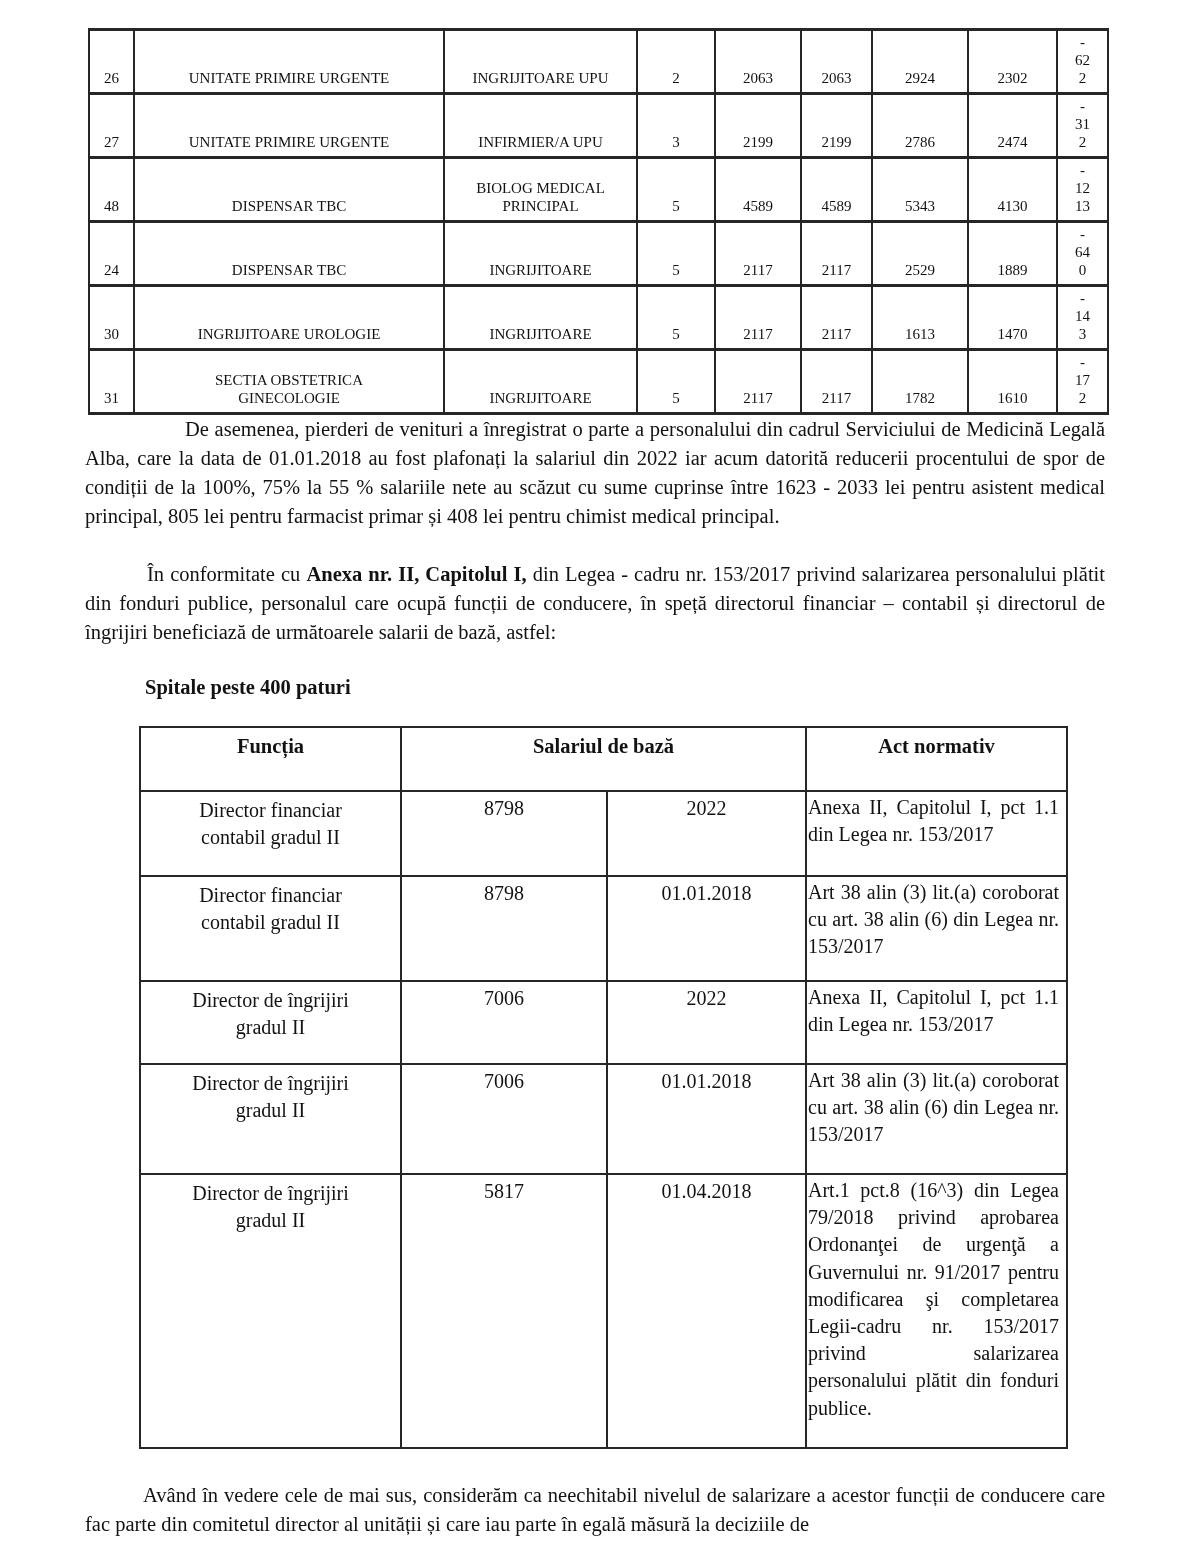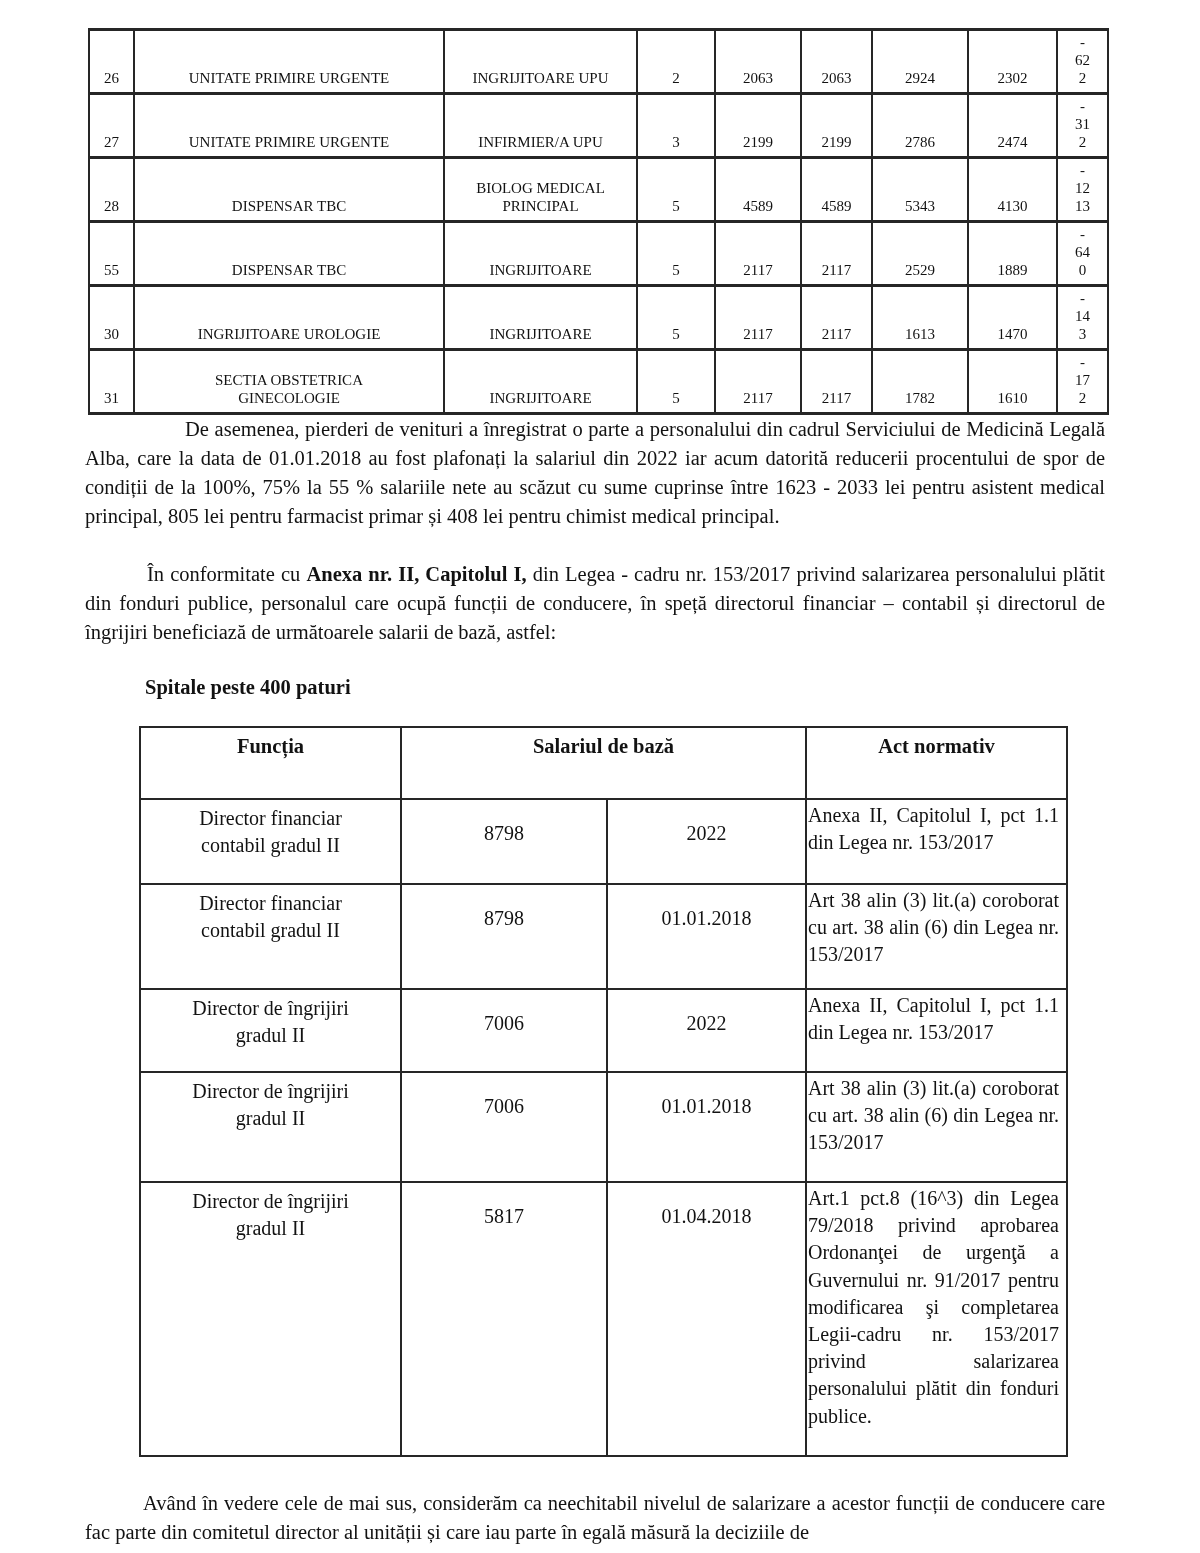--- a/index.html
+++ b/index.html
@@ -61,30 +61,30 @@
     border:2px solid #262626;
     vertical-align:top;
     overflow:hidden;
   }
   table.t2 th {
     font-weight:bold;
     text-align:center;
     font-size:20.5px;
     padding-top:7px;
   }
-  table.t2 tr.hdr { height:72px; }
+  table.t2 tr.hdr { height:64px; }
   table.t2 td.functia {
     text-align:center;
     white-space:pre-line;
     line-height:27px;
     padding-top:5px;
   }
   table.t2 td.val {
     text-align:center;
-    padding-top:22px;
+    padding-top:5px;
   }
   table.t2 td.act {
     text-align:justify;
     line-height:27.2px;
     padding:2px 7px 2px 1px;
   }
 </style>
 </head>
 <body>
 
@@ -123,35 +123,35 @@
         <td>3</td>
         <td>2199</td>
         <td>2199</td>
         <td>2786</td>
         <td>2474</td>
         <td>-
 31
 2</td>
       </tr>
       <tr>
-        <td>28</td>
+        <td>48</td>
         <td>DISPENSAR TBC</td>
         <td>BIOLOG MEDICAL
 PRINCIPAL</td>
         <td>5</td>
         <td>4589</td>
         <td>4589</td>
         <td>5343</td>
         <td>4130</td>
         <td>-
 12
 13</td>
       </tr>
       <tr>
-        <td>55</td>
+        <td>24</td>
         <td>DISPENSAR TBC</td>
         <td>INGRIJITOARE</td>
         <td>5</td>
         <td>2117</td>
         <td>2117</td>
         <td>2529</td>
         <td>1889</td>
         <td>-
 64
 0</td>

